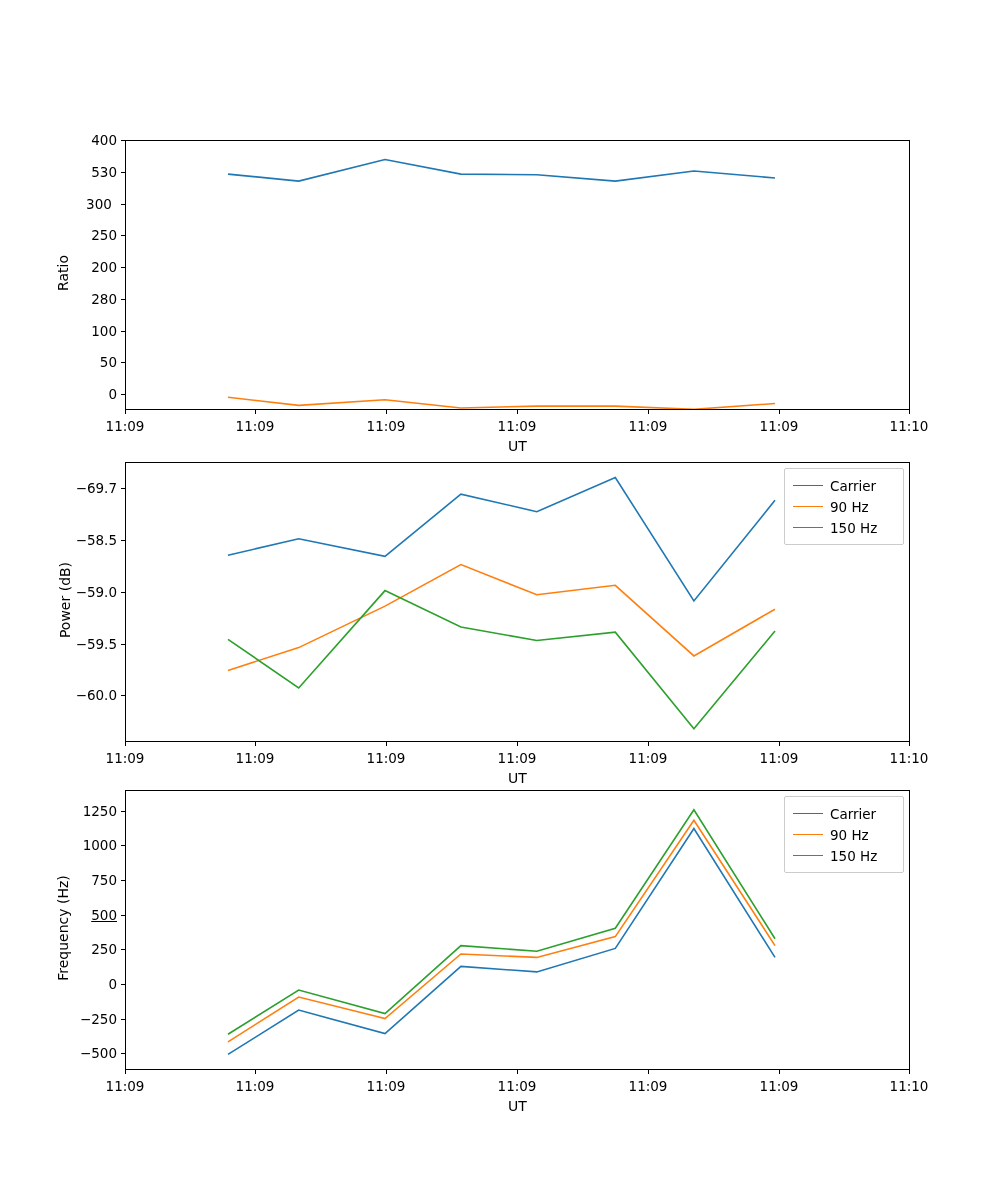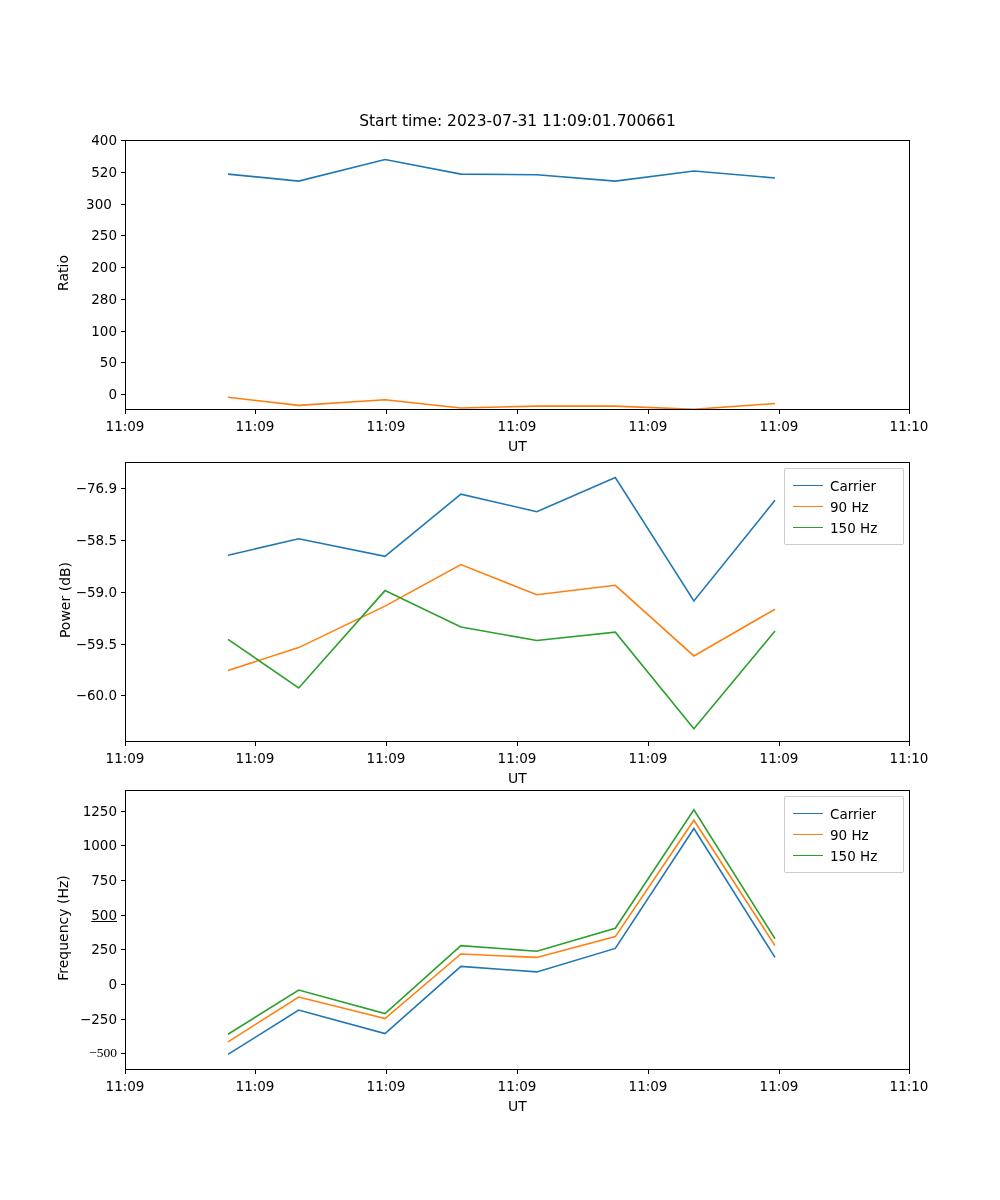--- a/index.html
+++ b/index.html
@@ -100,21 +100,20 @@
     font-size: 13.5px;
     white-space: nowrap;
   }
 </style>
 </head>
 <body>
 
 <div class="figure">
 
   <div class="panel" style="left:125px; top:140px; width:785px; height:270px;">
-    <div class="title" style="left:0; top:-28px;">Start time: 2023-07-31 11:09:01.700661</div>
 
     <div class="plot-area" style="width:785px; height:270px;">
       <svg class="plot-svg" width="785" height="270" viewBox="0 0 785 270">
 
         <polyline fill="none" stroke="#1f77b4" stroke-width="1.6" points="102.0,33.1 172.7,40.1 259.0,18.5 334.9,33.1 410.8,33.7 489.3,40.1 567.9,30.0 649.0,37.0"></polyline>
 
         <polyline fill="none" stroke="#ff7f0e" stroke-width="1.6" points="102.0,256.2 172.7,264.4 259.0,258.7 334.9,267.0 410.8,265.1 489.3,265.1 567.9,268.3 649.0,262.5"></polyline>
       </svg>
     </div>
 
@@ -146,21 +145,21 @@
     <div class="tick-mark" style="left:-4px; top:31.8px; width:4px; height:1px;"></div>
     <div class="tick-mark" style="left:-4px; top:0px; width:4px; height:1px;"></div>
 
     <div class="tick-label-y" style="left:-44px; top:254.1px; width:36px;">0</div>
     <div class="tick-label-y" style="left:-44px; top:222.4px; width:36px;">50</div>
     <div class="tick-label-y" style="left:-44px; top:190.6px; width:36px;">100</div>
     <div class="tick-label-y" style="left:-44px; top:158.8px; width:36px;">280</div>
     <div class="tick-label-y" style="left:-44px; top:127.1px; width:36px;">200</div>
     <div class="tick-label-y" style="left:-44px; top:95.3px; width:36px;">250</div>
     <div class="tick-label-y" style="left:-44px; top:63.5px; width:36px;text-align:center;">300</div>
-    <div class="tick-label-y" style="left:-44px; top:31.8px; width:36px;">520</div>
+    <div class="tick-label-y" style="left:-44px; top:31.8px; width:36px;">530</div>
     <div class="tick-label-y" style="left:-44px; top:0px; width:36px;">400</div>
 
     <div class="ylabel" style="left:-112px; top:125px; width:100px; text-align:center; transform:rotate(-90deg);">Ratio</div>
 
   </div>
 
   <div class="panel" style="left:125px; top:462px; width:785px; height:280px;">
 
     <div class="plot-area" style="width:785px; height:280px;">
       <svg class="plot-svg" width="785" height="280" viewBox="0 0 785 280">
@@ -194,21 +193,21 @@
     <div class="tick-mark" style="left:-4px; top:233.3px; width:4px; height:1px;"></div>
     <div class="tick-mark" style="left:-4px; top:181.5px; width:4px; height:1px;"></div>
     <div class="tick-mark" style="left:-4px; top:129.6px; width:4px; height:1px;"></div>
     <div class="tick-mark" style="left:-4px; top:77.8px; width:4px; height:1px;"></div>
     <div class="tick-mark" style="left:-4px; top:25.9px; width:4px; height:1px;"></div>
 
     <div class="tick-label-y" style="left:-60px; top:233.3px; width:52px;">−60.0</div>
     <div class="tick-label-y" style="left:-60px; top:181.5px; width:52px;">−59.5</div>
     <div class="tick-label-y" style="left:-60px; top:129.6px; width:52px;">−59.0</div>
     <div class="tick-label-y" style="left:-60px; top:77.8px; width:52px;">−58.5</div>
-    <div class="tick-label-y" style="left:-60px; top:25.9px; width:52px;">−76.9</div>
+    <div class="tick-label-y" style="left:-60px; top:25.9px; width:52px;">−69.7</div>
 
     <div class="ylabel" style="left:-130px; top:130px; width:140px; text-align:center; transform:rotate(-90deg);">Power (dB)</div>
 
     <div class="legend" style="right:6px; top:6px; width:120px;">
       <div class="legend-row">
         <span class="legend-line" style="border-top-color:#1f77b4;"></span>
         <span class="legend-label">Carrier</span>
       </div>
       <div class="legend-row">
         <span class="legend-line" style="border-top-color:#ff7f0e;"></span>
@@ -254,21 +253,21 @@
 
     <div class="tick-mark" style="left:-4px; top:263.4px; width:4px; height:1px;"></div>
     <div class="tick-mark" style="left:-4px; top:228.7px; width:4px; height:1px;"></div>
     <div class="tick-mark" style="left:-4px; top:194.1px; width:4px; height:1px;"></div>
     <div class="tick-mark" style="left:-4px; top:159.4px; width:4px; height:1px;"></div>
     <div class="tick-mark" style="left:-4px; top:124.8px; width:4px; height:1px;"></div>
     <div class="tick-mark" style="left:-4px; top:90.1px; width:4px; height:1px;"></div>
     <div class="tick-mark" style="left:-4px; top:55.4px; width:4px; height:1px;"></div>
     <div class="tick-mark" style="left:-4px; top:20.8px; width:4px; height:1px;"></div>
 
-    <div class="tick-label-y" style="left:-60px; top:263.4px; width:52px;font-family:Liberation Serif, serif;">−500</div>
+    <div class="tick-label-y" style="left:-60px; top:263.4px; width:52px;">−500</div>
     <div class="tick-label-y" style="left:-60px; top:228.7px; width:52px;">−250</div>
     <div class="tick-label-y" style="left:-60px; top:194.1px; width:52px;">0</div>
     <div class="tick-label-y" style="left:-60px; top:159.4px; width:52px;">250</div>
     <div class="tick-label-y" style="left:-60px; top:124.8px; width:52px;text-decoration:underline;">500</div>
     <div class="tick-label-y" style="left:-60px; top:90.1px; width:52px;">750</div>
     <div class="tick-label-y" style="left:-60px; top:55.4px; width:52px;">1000</div>
     <div class="tick-label-y" style="left:-60px; top:20.8px; width:52px;">1250</div>
 
     <div class="ylabel" style="left:-142px; top:130px; width:160px; text-align:center; transform:rotate(-90deg);">Frequency (Hz)</div>
 

